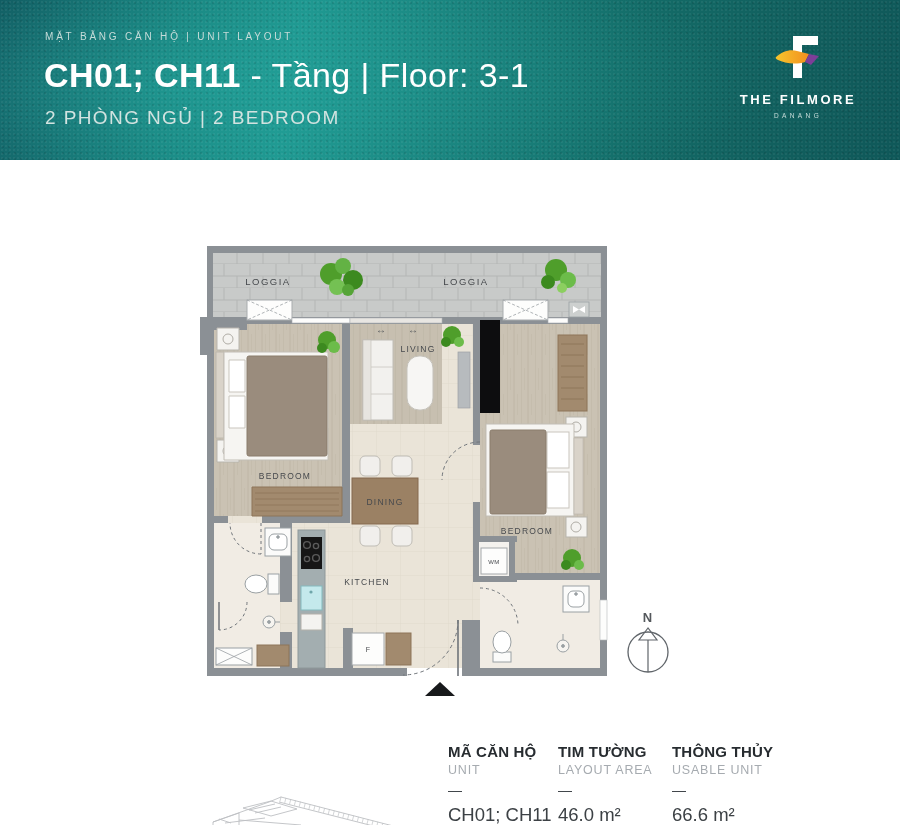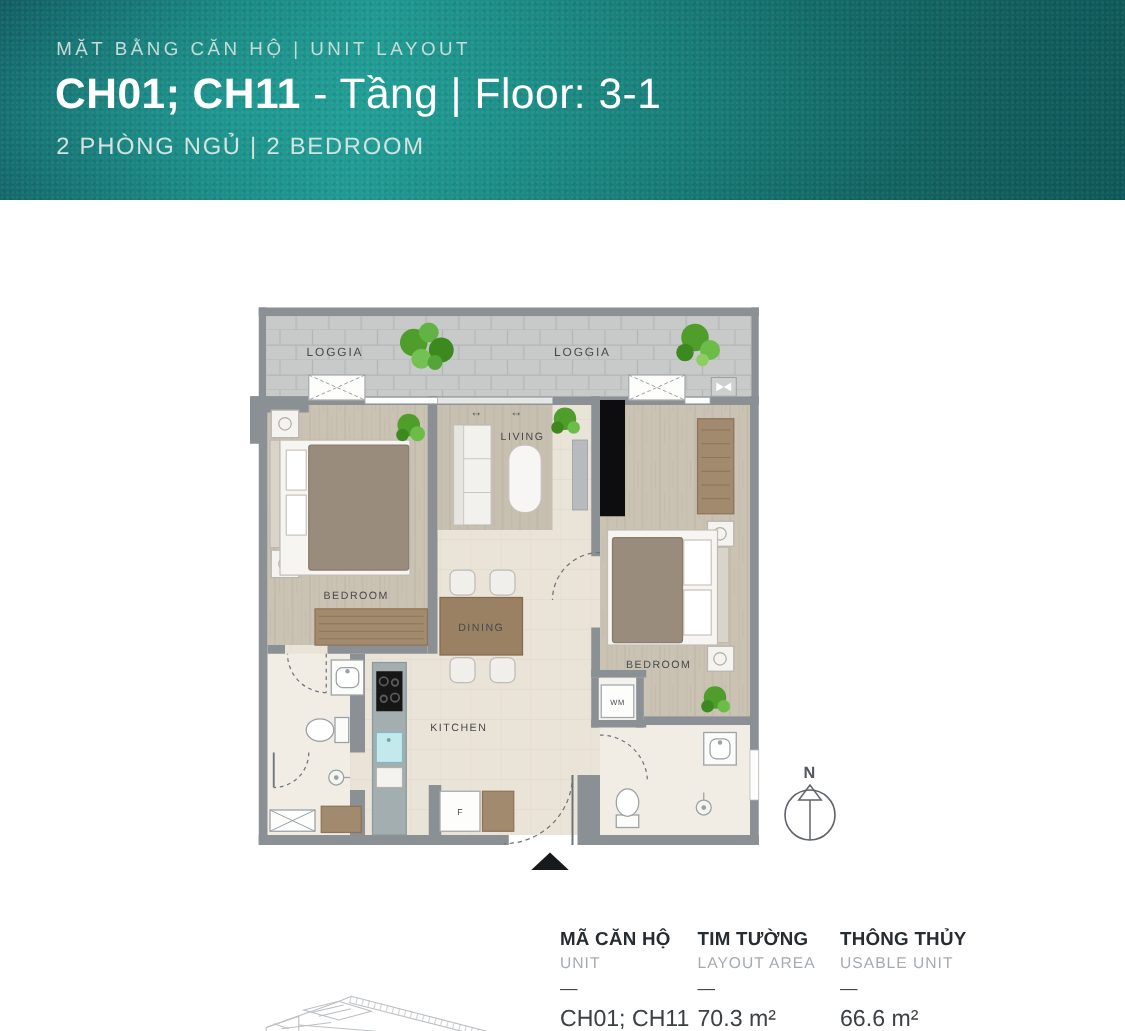--- a/index.html
+++ b/index.html
@@ -7,21 +7,21 @@
         font-family:"Liberation Sans",sans-serif;}
 
   
   .hero{position:absolute;left:0;top:0;width:900px;height:160px;
     background:
       radial-gradient(rgba(255,255,255,0.05) 1px, transparent 1.6px),
       radial-gradient(rgba(0,0,0,0.09) 1px, transparent 1.6px),
       radial-gradient(115% 170% at 20% 55%, rgba(40,178,168,0.45) 0%, rgba(40,178,168,0) 55%),
       linear-gradient(100deg,#0e4f57 0%,#177f7b 20%,#1d938c 33%,#187e79 50%,#136b67 70%,#115e5d 88%,#0f5859 100%);
     background-size:4px 4px,6px 6px,100% 100%,100% 100%;}
-  .hero-eyebrow{position:absolute;left:45px;top:31px;font-size:15px;letter-spacing:2.8px;
+  .hero-eyebrow{position:absolute;left:45px;top:31px;font-size:10px;letter-spacing:2.8px;
     color:#c6dcd9;font-weight:500;}
   .hero-title{position:absolute;left:44px;top:56px;font-size:34px;color:#fff;letter-spacing:0.4px;white-space:nowrap;}
   .hero-title .b{font-weight:700;}
   .hero-title .r{font-weight:400;}
   .hero-sub{position:absolute;left:45px;top:107px;font-size:19px;letter-spacing:1.4px;
     color:#d2e3e0;font-weight:400;}
   .logo{position:absolute;left:737px;top:34px;width:122px;text-align:center;}
   .logo-name{margin-top:8px;font-size:13px;font-weight:700;letter-spacing:2.6px;color:#fdfefe;white-space:nowrap;}
   .logo-city{margin-top:5px;font-size:6.5px;letter-spacing:3.4px;color:#c9dedb;}
 
@@ -44,20 +44,36 @@
 
 <div class="page">
 
   <header class="hero">
     <div class="hero-eyebrow">MẶT BẰNG CĂN HỘ | UNIT LAYOUT</div>
     <div class="hero-title">
       <span class="b">CH01; CH11</span><span class="r"> - Tầng | Floor: 3-1</span>
     </div>
     <div class="hero-sub">2 PHÒNG NGỦ | 2 BEDROOM</div>
 
+    <div class="logo">
+      <svg width="48" height="46" viewBox="0 0 48 46">
+        <defs>
+          <linearGradient id="og" x1="0" y1="0" x2="1" y2="0">
+            <stop offset="0" stop-color="#f7c52d"></stop>
+              <stop offset="1" stop-color="#f28f1e"></stop>
+          </linearGradient>
+        </defs>
+        <rect x="19" y="2" width="9" height="42" fill="#ffffff"></rect>
+        <rect x="19" y="2" width="25" height="9" fill="#ffffff"></rect>
+        <path d="M2,23 C8,18 15,15 23,17 L35,20 L31,28 C21,31 10,29 4,26 C2,25 1,24 2,23 Z" fill="url(#og)"></path>
+        <polygon points="35,20 45,22 37,31 31,28" fill="#7d3e98"></polygon>
+      </svg>
+      <div class="logo-name">THE FILMORE</div>
+      <div class="logo-city">DANANG</div>
+    </div>
   </header>
 
   <svg class="plan-svg" viewBox="0 0 500 460">
     <defs>
       <pattern id="brick" width="26" height="24" patternUnits="userSpaceOnUse">
         <rect width="26" height="24" fill="#c8cac9"></rect>
         <path d="M0,12 H26 M0,24 H26" stroke="#b4b6b5" stroke-width="1"></path>
         <path d="M13,0 V12 M0,12 V24 M26,12 V24" stroke="#b4b6b5" stroke-width="1"></path>
       </pattern>
       <pattern id="woodA" width="14" height="60" patternUnits="userSpaceOnUse">
@@ -304,21 +320,21 @@
     <div class="info-col col1">
       <div class="vi">MÃ CĂN HỘ</div>
       <div class="en">UNIT</div>
       <div class="dash">—</div>
       <div class="val">CH01; CH11</div>
     </div>
     <div class="info-col col2">
       <div class="vi">TIM TƯỜNG</div>
       <div class="en">LAYOUT AREA</div>
       <div class="dash">—</div>
-      <div class="val">70.3 m²</div>
+      <div class="val">46.0 m²</div>
     </div>
     <div class="info-col col3">
       <div class="vi">THÔNG THỦY</div>
       <div class="en">USABLE UNIT</div>
       <div class="dash">—</div>
       <div class="val">66.6 m²</div>
     </div>
   </section>
 
 </div>

